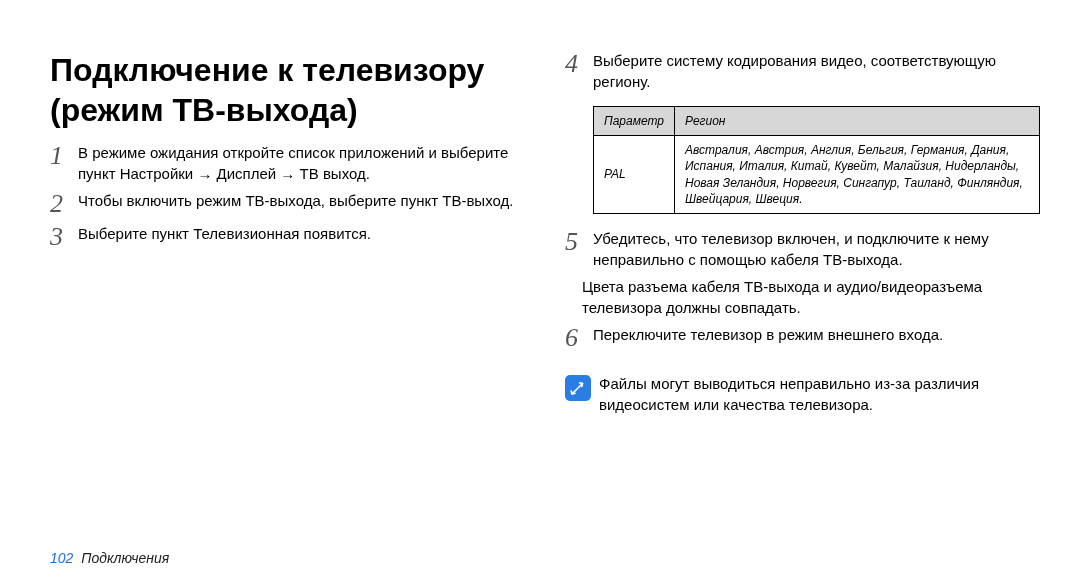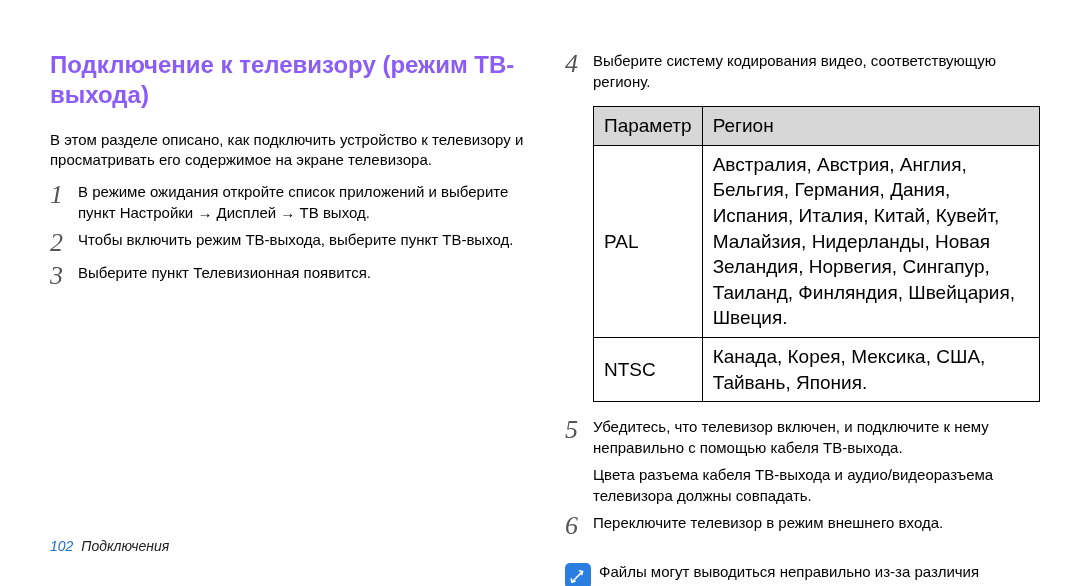--- a/index.html
+++ b/index.html
@@ -15,24 +15,24 @@
   }
   .columns {
     display: flex;
     gap: 40px;
   }
   .col {
     flex: 1;
     min-width: 0;
   }
   .heading {
-    color: #8b5cf6;
-    font-size: 24px;
+    color: #000000;
+    font-size: 32px;
     font-weight: bold;
-    margin-bottom: 20px;
+    margin-bottom: 12px;
     line-height: 1.25;
   }
   .intro {
     margin-bottom: 10px;
     line-height: 1.35;
   }
   .step {
     display: flex;
     margin-bottom: 6px;
   }
@@ -48,21 +48,22 @@
   }
   .step .text {
     line-height: 1.4;
   }
   .b { font-weight: normal; }
   table.tv {
     border-collapse: collapse;
     width: 100%;
     margin-top: 14px;
     margin-bottom: 14px;
-    font-size: 19px;
+    font-size: 12px;
+    font-style: italic;
   }
   table.tv th, table.tv td {
     border: 1px solid #000;
     padding: 6px 10px;
     text-align: left;
     vertical-align: middle;
     line-height: 1.35;
   }
   table.tv th {
     background: #d7d7d7;
@@ -80,47 +81,46 @@
     border-radius: 5px;
     display: flex;
     align-items: center;
     justify-content: center;
     margin-right: 8px;
     margin-top: 2px;
   }
   .note-icon svg { width: 18px; height: 18px; }
   .note-text { line-height: 1.4; }
   .sub {
-    margin-left: 28px;
+    margin-left: 17px;
     line-height: 1.4;
     margin-bottom: 6px;
   }
   .footer {
     position: absolute;
     left: 50px;
-    bottom: 32px;
+    bottom: 20px;
     font-style: italic;
     color: #222;
     font-size: 14px;
   }
   .footer .pg {
     color: #1e6fd6;
     font-style: italic;
     font-weight: normal;
     margin-right: 4px;
   }
 </style>
 </head>
 <body>
 
 <div class="columns">
 
   <div class="col">
     <div class="heading">Подключение к телевизору (режим ТВ-выхода)</div>
-    <div class="intro">В этом разделе описано, как подключить устройство к телевизору и просматривать его содержимое на экране телевизора.</div>
 
     <div class="step">
       <div class="num">1</div>
       <div class="text">
         <span>В режиме ожидания откройте список приложений и выберите пункт </span><span class="b">Настройки → Дисплей → ТВ выход</span><span>.</span>
       </div>
     </div>
 
     <div class="step">
       <div class="num">2</div>
@@ -148,24 +148,20 @@
       <table class="tv">
         <tbody>
             <tr>
           <th>Параметр</th>
           <th>Регион</th>
         </tr>
         <tr>
           <td>PAL</td>
           <td>Австралия, Австрия, Англия, Бельгия, Германия, Дания, Испания, Италия, Китай, Кувейт, Малайзия, Нидерланды, Новая Зеландия, Норвегия, Сингапур, Таиланд, Финляндия, Швейцария, Швеция.</td>
         </tr>
-        <tr>
-          <td>NTSC</td>
-          <td>Канада, Корея, Мексика, США, Тайвань, Япония.</td>
-        </tr>
       </tbody>
         </table>
     </div>
 
     <div class="step">
       <div class="num">5</div>
       <div class="text">Убедитесь, что телевизор включен, и подключите к нему неправильно с помощью кабеля ТВ-выхода.</div>
     </div>
     <div class="sub">Цвета разъема кабеля ТВ-выхода и аудио/видеоразъема телевизора должны совпадать.</div>
 

